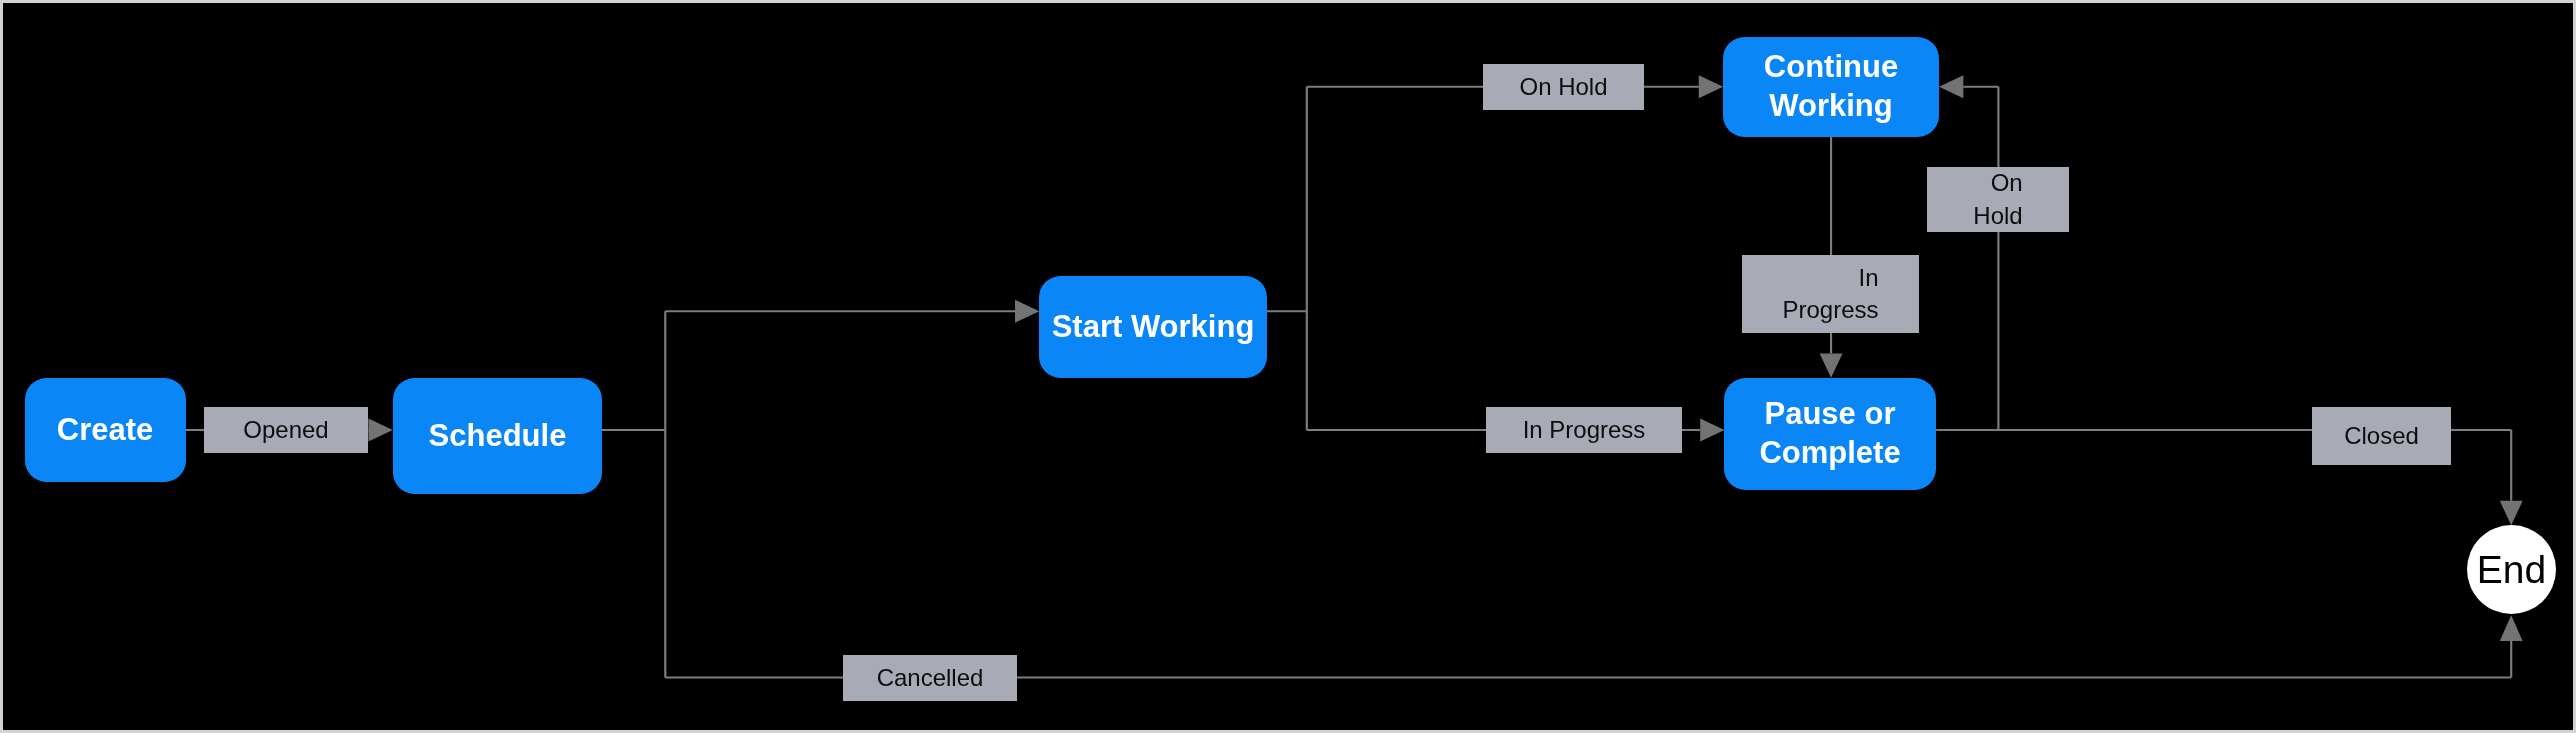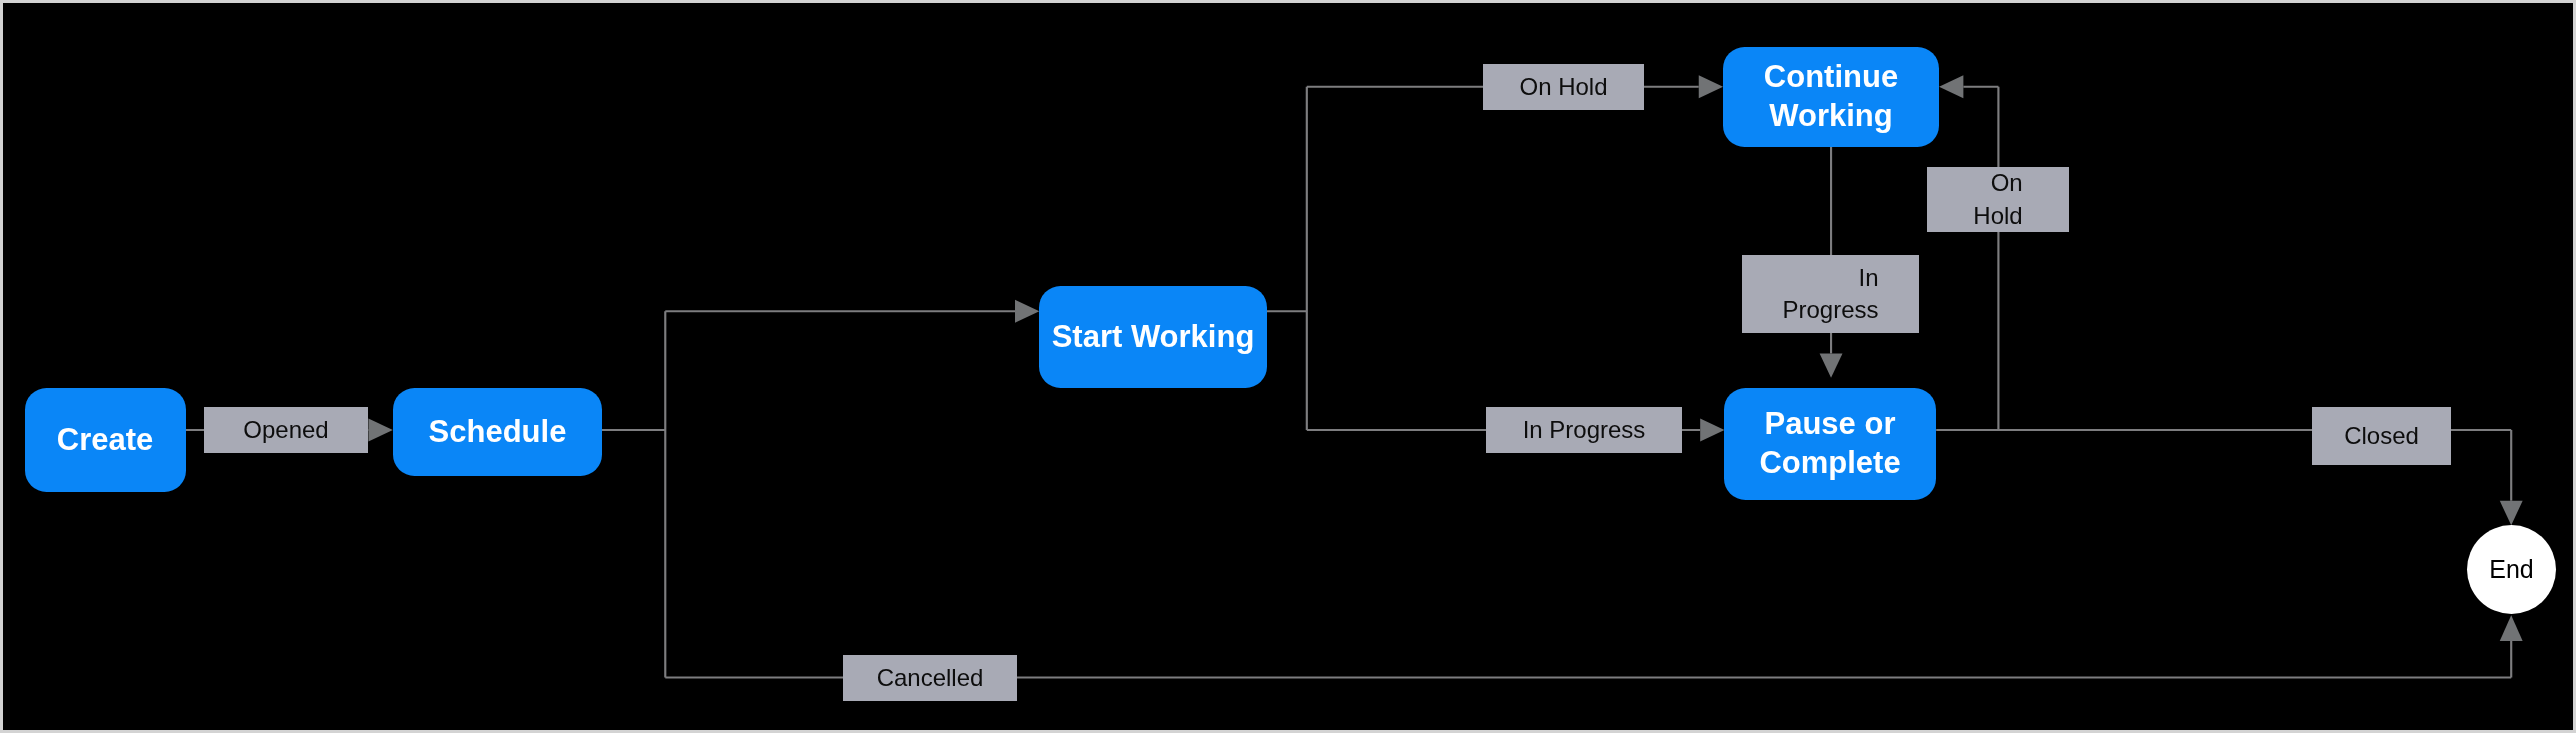--- a/index.html
+++ b/index.html
@@ -15,37 +15,37 @@
   .canvas{position:absolute;inset:0}
   svg.wires{position:absolute;left:0;top:0}
   .edge{stroke:var(--line,#7d7d7f);stroke-width:3;fill:none}
   .arrowhead{fill:var(--arrow,#717375);stroke:none}
   .node{
     position:absolute;
     background:var(--node-bg,#0e86f7);
     color:var(--node-text,#fff);
     font-weight:bold;font-size:31px;line-height:1.25;
     display:flex;align-items:center;justify-content:center;
-    text-align:center;border-radius:21.5px;padding:0 5.7px;box-sizing:border-box;margin-top:10px;
+    text-align:center;border-radius:21.5px;padding:0 5.7px;box-sizing:border-box;
   }
   .elabel{
     position:absolute;
     background:var(--label-bg,#a8aab5);
     color:var(--label-text,#0d0d0d);
     font-size:24px;line-height:1.35;
     display:flex;align-items:center;justify-content:center;
     text-align:right;box-sizing:border-box;
   }
   .elabel.stacked span{display:block;width:min-content;margin:0 auto}
   .terminator{
     position:absolute;
     background:var(--end-bg,#fff);
     color:var(--end-text,#000);
     border-radius:50%;
-    font-size:25px;
+    font-size:39px;
     display:flex;align-items:center;justify-content:center;
   }
 </style>
 </head>
 <body>
 
 <div class="canvas">
 
   <svg class="wires" width="2569" height="726" viewBox="0 0 3592 1015">
 
@@ -65,21 +65,21 @@
     <path class="edge" d="M2556,187 V490"></path>
     <polygon class="arrowhead" points="2556,524 2540,490 2572,490"></polygon>
 
     <path class="edge" d="M2703,597 H3507 M3507,597 V696 M2790,597 V117 M2790,117 H2741"></path>
     <polygon class="arrowhead" points="3507,730 3491,696 3523,696"></polygon>
     <polygon class="arrowhead" points="2707,117 2741,101 2741,133"></polygon>
   </svg>
 
   <div class="node" style="left:21.5px;top:375px;width:161px;height:104px">Create</div>
 
-  <div class="node" style="left:390px;top:375px;width:209px;height:88px">Schedule</div>
+  <div class="node" style="left:390px;top:375px;width:209px;height:116px">Schedule</div>
 
   <div class="node" style="left:1036px;top:273px;width:228px;height:102px">Start Working</div>
 
   <div class="node" style="left:1720px;top:34px;width:216px;height:100px">Continue Working</div>
 
   <div class="node" style="left:1721px;top:375px;width:212px;height:112px">Pause or Complete</div>
 
   <div class="terminator" style="left:2464px;top:522px;width:89px;height:89px">End</div>
 
   <div class="elabel" style="left:201px;top:404px;width:164px;height:46px">Opened</div>

